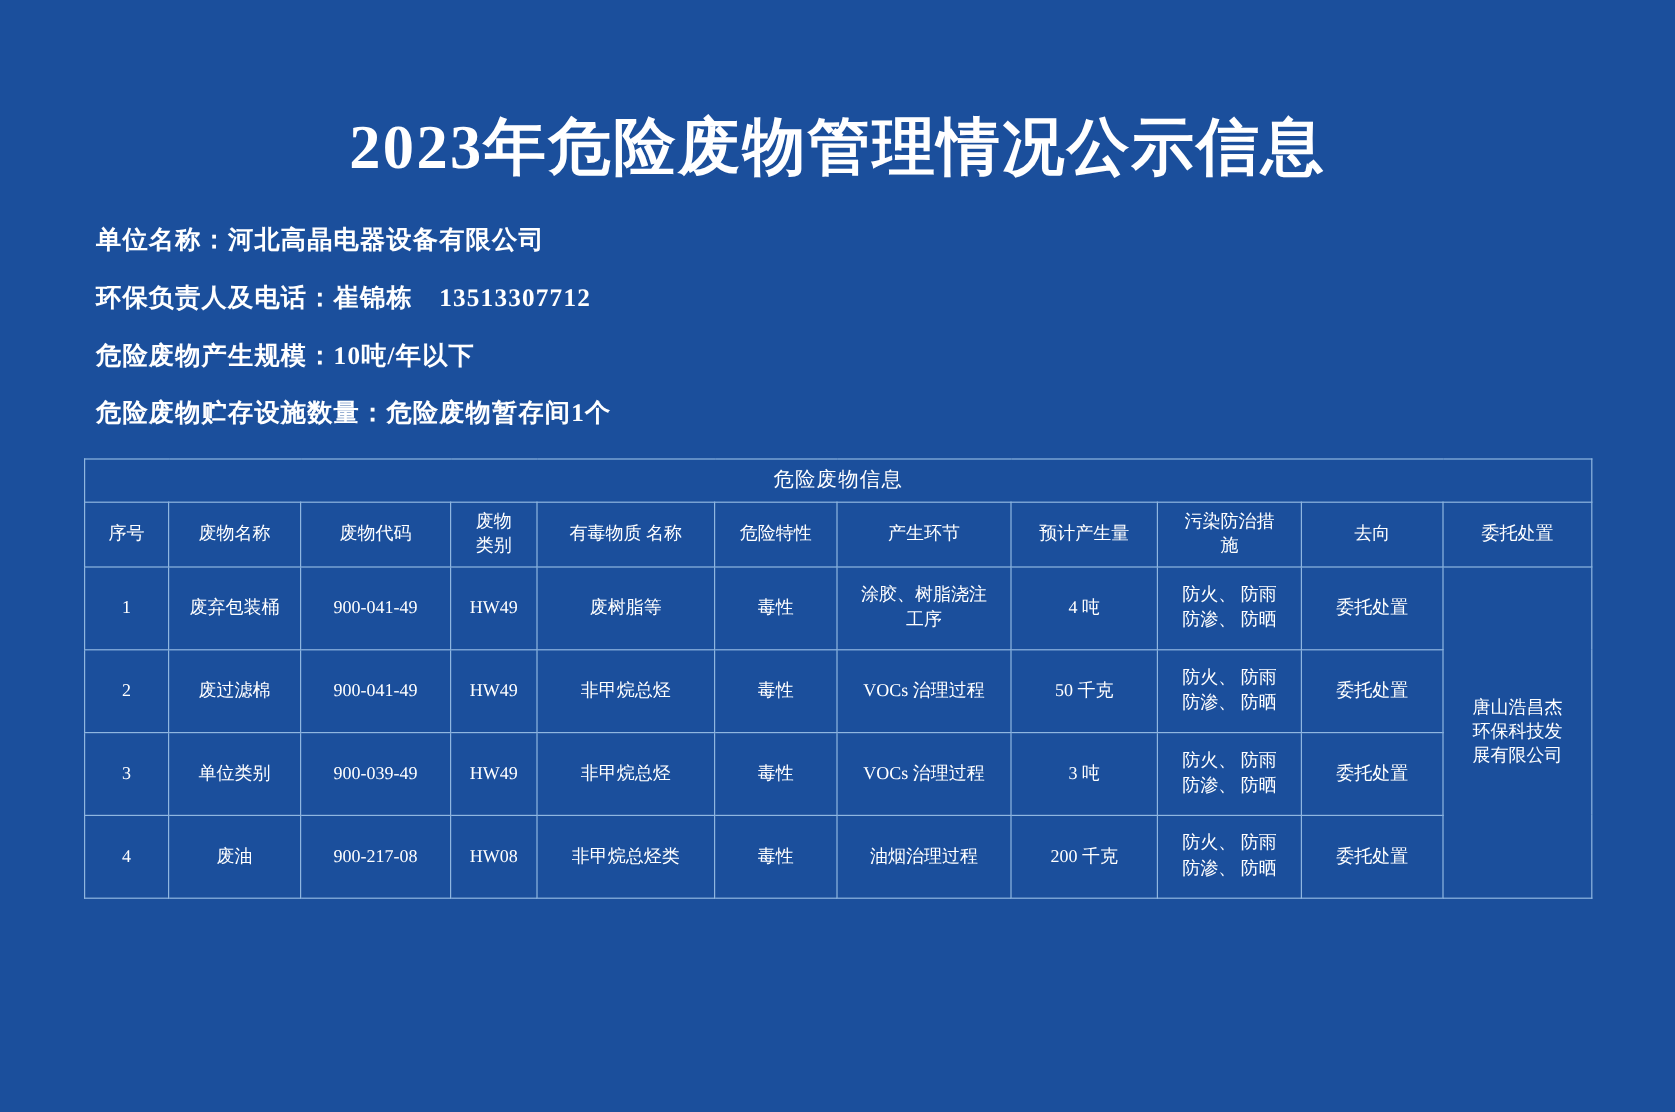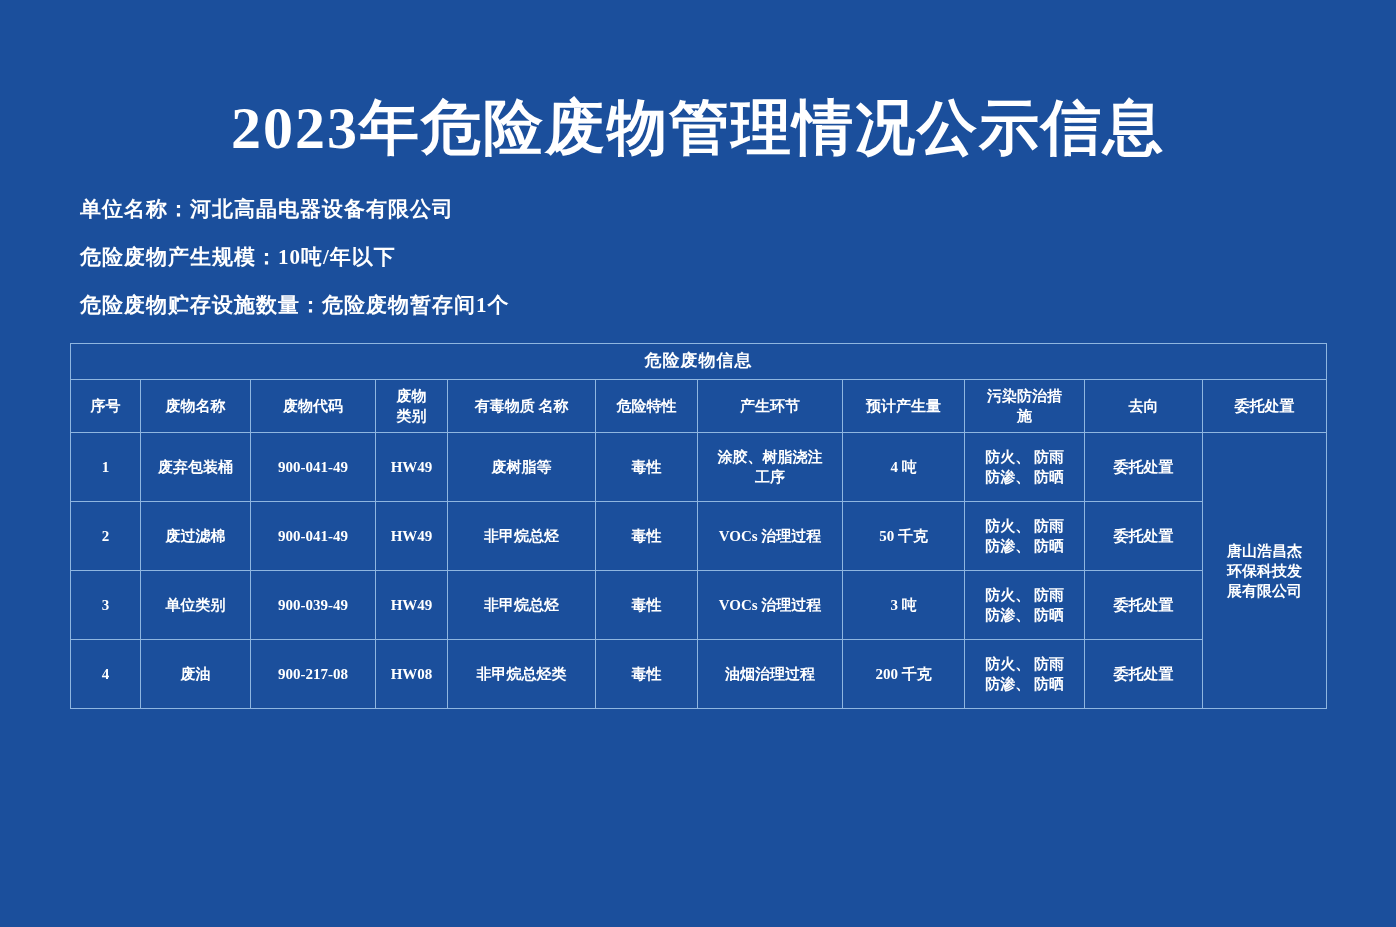--- a/index.html
+++ b/index.html
@@ -16,21 +16,21 @@
   }
   .page {
     position: relative;
     width: 1396px;
     height: 927px;
     box-sizing: border-box;
     padding: 0 70px;
   }
   .doc-title {
     text-align: center;
-    font-size: 60px;
+    font-size: 52px;
     font-weight: bold;
     letter-spacing: 2px;
     padding-top: 95px;
     line-height: 1.1;
     color: #ffffff;
   }
   .info-list {
     margin-top: 38px;
     padding-left: 10px;
     font-family: Liberation Serif, serif;
@@ -51,21 +51,21 @@
     font-size: 15px;
     font-weight: normal;
   }
   table.hw-table td, table.hw-table th {
     border: 1px solid #8fb6e0;
     text-align: center;
     vertical-align: middle;
     color: #ffffff;
     padding: 6px 3px;
     line-height: 1.35;
-    font-weight: bold;
+    font-weight: normal;
   }
   .tbl-caption {
     font-size: 17px;
     font-weight: bold;
     letter-spacing: 1px;
     padding: 10px 0;
   }
   thead td {
     font-size: 15px;
     padding: 8px 2px;
@@ -88,20 +88,21 @@
 </style>
 </head>
 <body>
 
 <div class="page">
 
   <div class="doc-title">2023年危险废物管理情况公示信息</div>
 
   <div class="info-list">
     <div class="info-row"><span>单位名称：</span><span>河北高晶电器设备有限公司</span></div>
+    <div class="info-row"><span>环保负责人及电话：</span><span>崔锦栋　13513307712</span></div>
     <div class="info-row"><span>危险废物产生规模：</span><span>10吨/年以下</span></div>
     <div class="info-row"><span>危险废物贮存设施数量：</span><span>危险废物暂存间1个</span></div>
   </div>
 
   <table class="hw-table">
     <colgroup>
       <col class="col-1">
         <col class="col-2">
         <col class="col-3">
         <col class="col-4">

